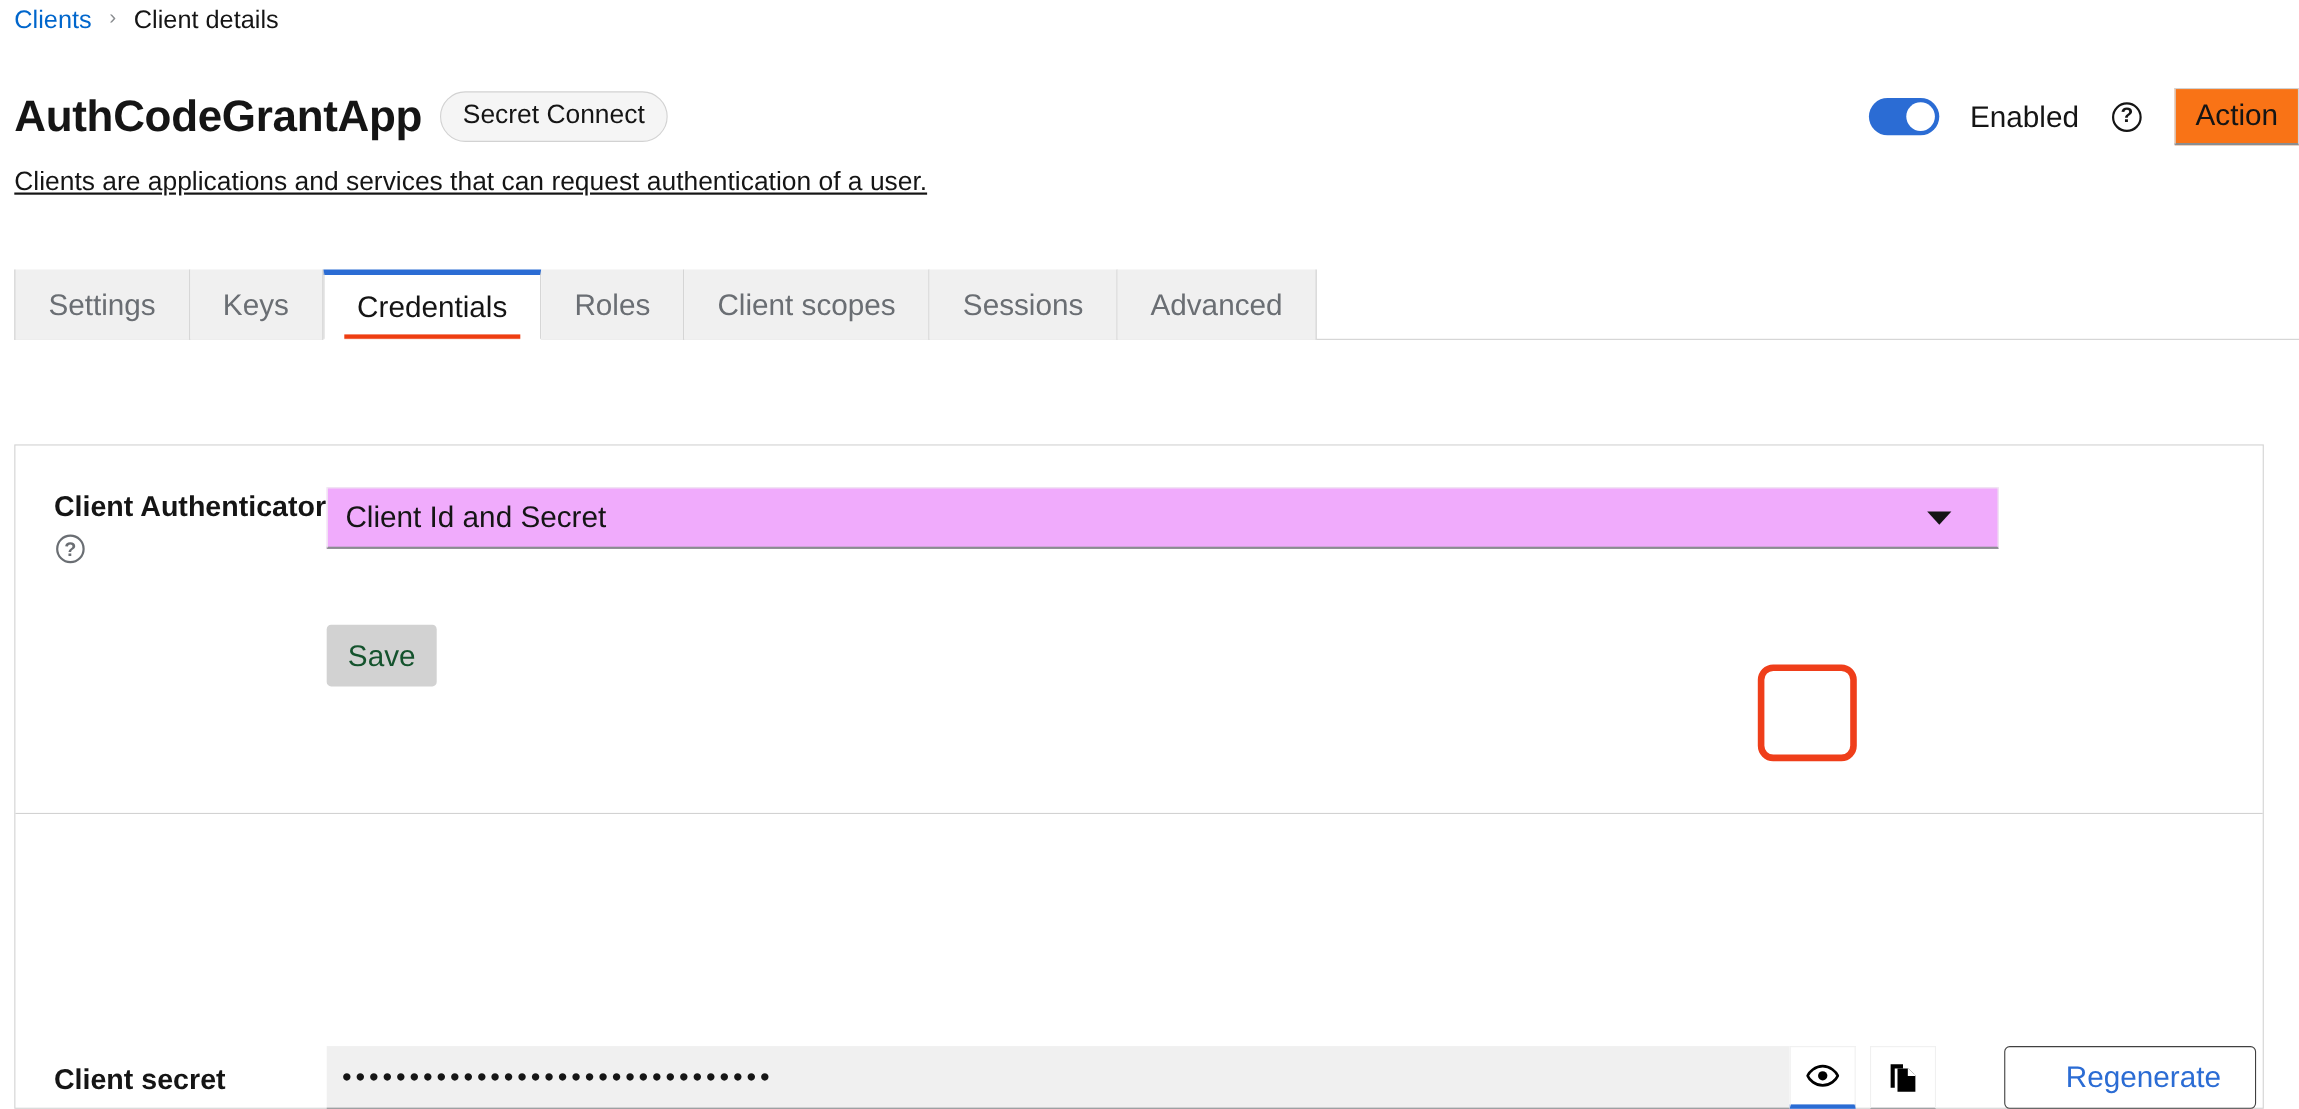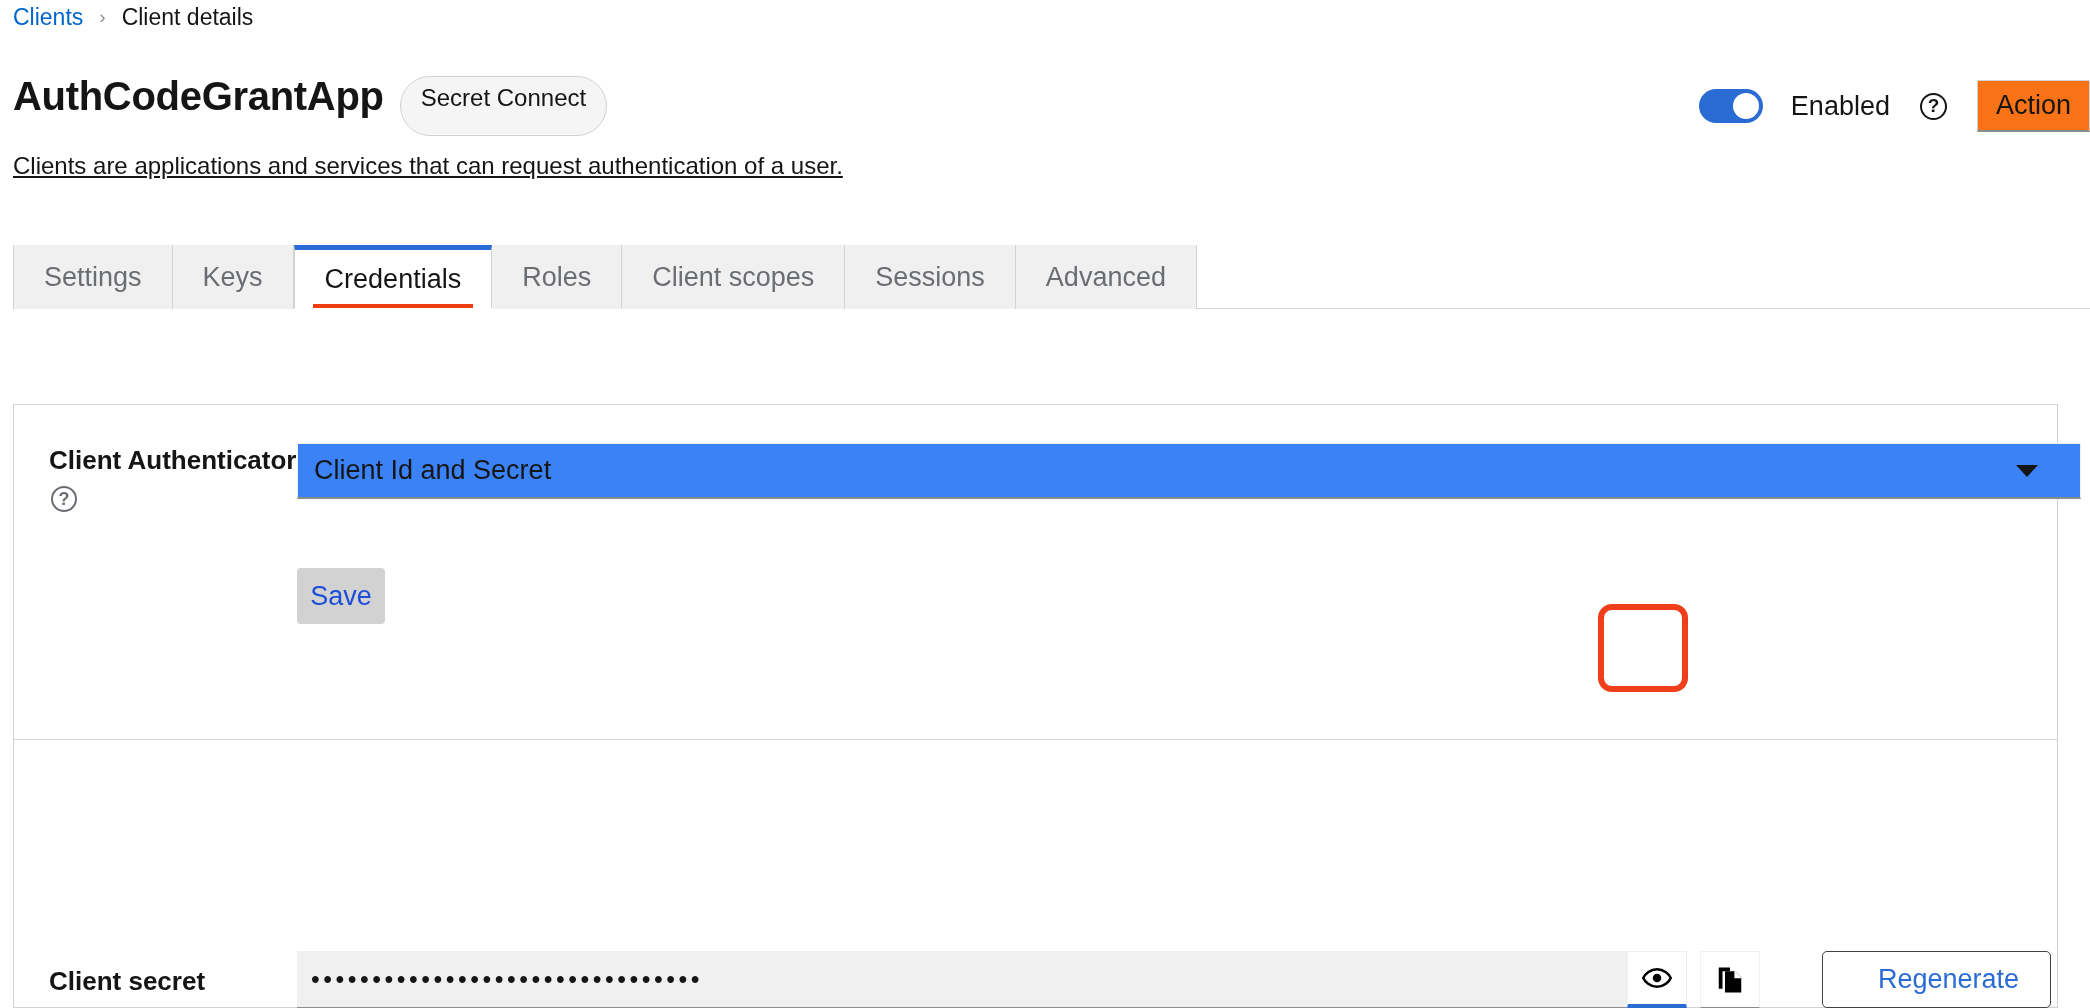--- a/index.html
+++ b/index.html
@@ -37,20 +37,21 @@
     white-space: nowrap;
   }
 
   
   .header-row {
     position: absolute;
     left: 13px; top: 76px;
     right: 0;
     height: 60px;
     display: flex;
+    align-items: center;
   }
   .page-title {
     font-size: 40px;
     font-weight: 700;
     color: #151515;
     letter-spacing: -0.3px;
     white-space: nowrap;
     line-height: 1;
   }
   .protocol-badge {
@@ -205,22 +206,22 @@
     display: flex; align-items: center; justify-content: center;
     font-size: 18px; font-weight: 700;
     color: #6a6e73;
     cursor: pointer;
   }
 
   
   .select-box {
     position: absolute;
     left: 283px; top: 38px;
-    width: 1784px; height: 56px;
-    background: #3b82f6;
+    width: 1520px; height: 56px;
+    background: #f0abfc;
     border: 1px solid #f0f0f0;
     border-bottom: 2px solid #8a8d90;
     display: flex;
     align-items: center;
     cursor: pointer;
   }
   .select-value {
     font-size: 27px;
     color: #151515;
     padding-left: 16px;
@@ -232,23 +233,23 @@
     border-left: 11px solid transparent;
     border-right: 11px solid transparent;
     border-top: 12px solid #151515;
     margin-right: 42px;
   }
 
   
   .save-btn {
     position: absolute;
     left: 283px; top: 163px;
-    width: 88px; height: 56px;
+    width: 100px; height: 56px;
     background: #d2d2d2;
-    color: #1d4ed8;
+    color: #14532d;
     border: none;
     border-radius: 4px;
     font-size: 27px;
     font-family: "Liberation Sans", sans-serif;
     cursor: default;
   }
 
   
   .secret-input {
     position: absolute;

